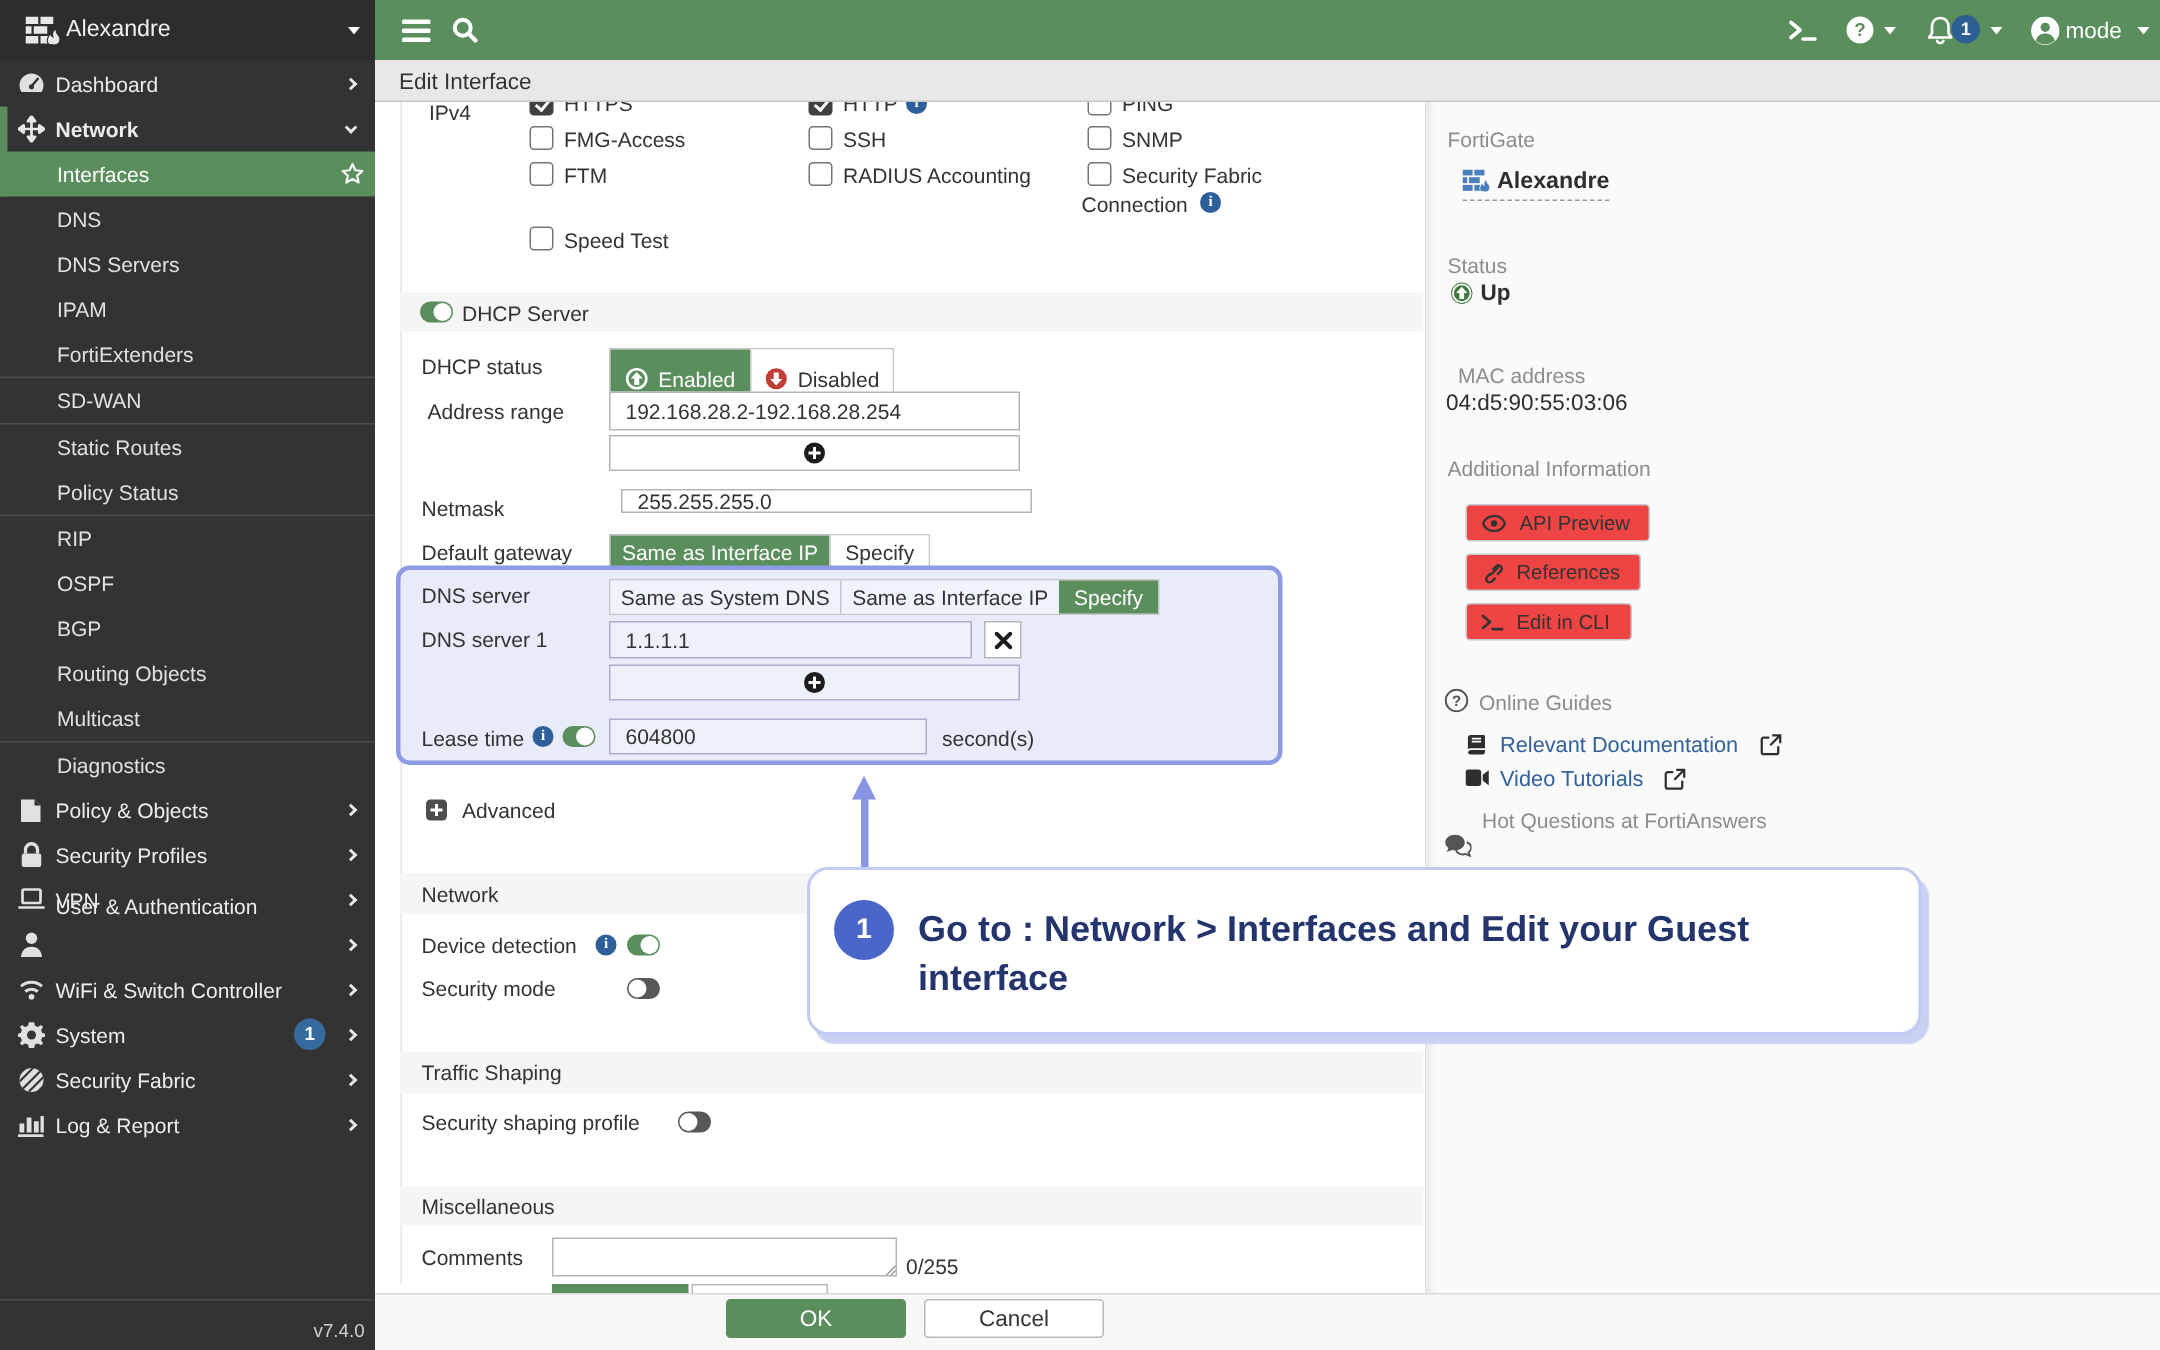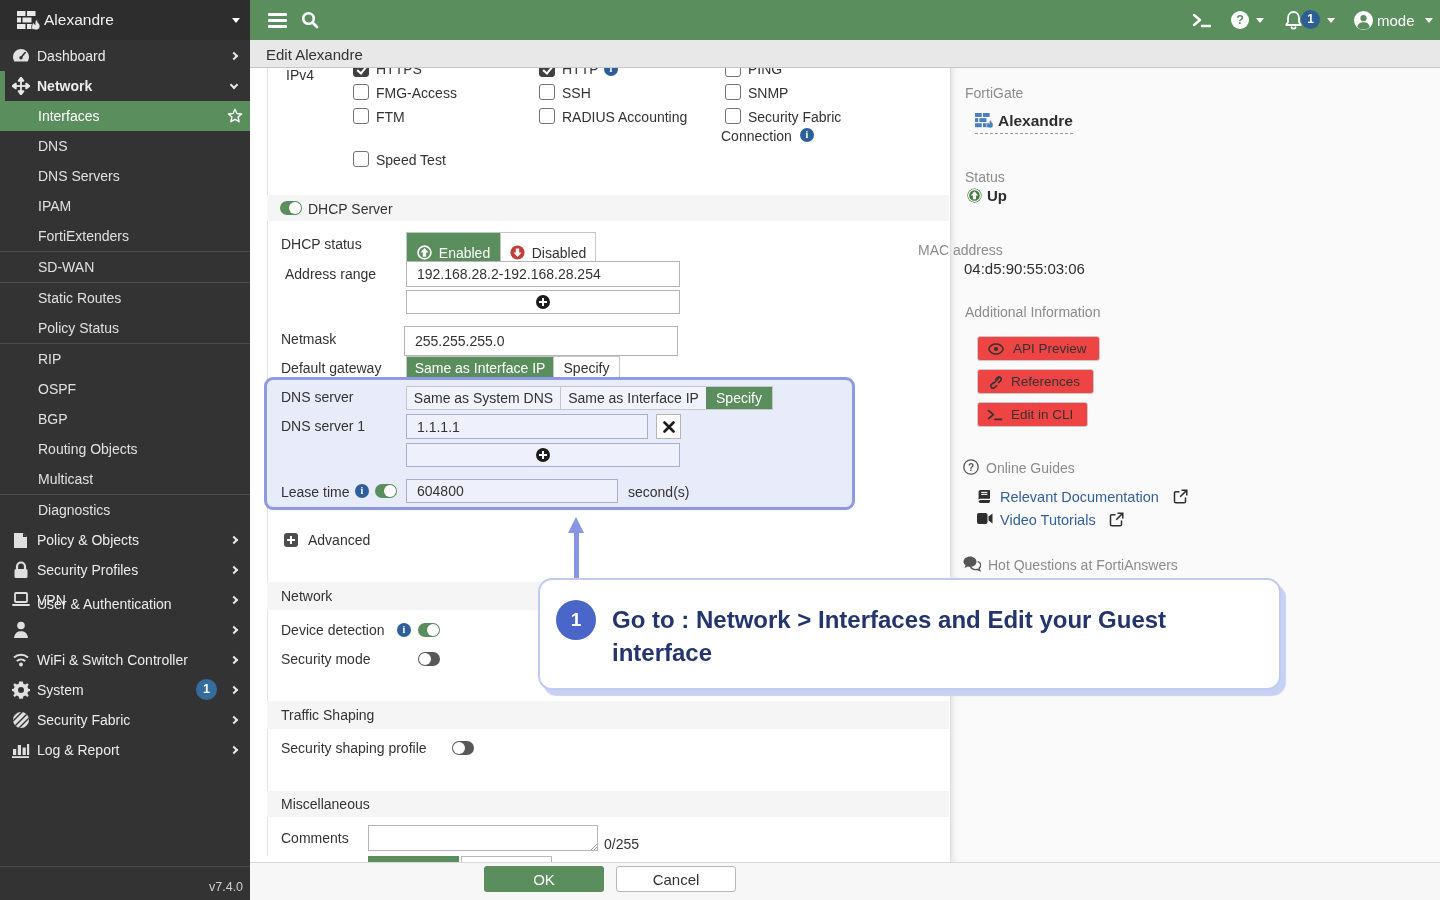--- a/index.html
+++ b/index.html
@@ -285,21 +285,21 @@
       </svg>Disabled</div>
 </div>
 
 <div class="lbl" style="left:285px;top:266px">Address range</div>
 <div class="inp" style="left:406px;top:261px;width:274px;height:26px">192.168.28.2-192.168.28.254</div>
 <div class="plusrow" style="left:406px;top:290px;width:274px;height:24px">
     <span class="pluscirc"></span>
   </div>
 
 <div class="lbl" style="left:281px;top:331px">Netmask</div>
-<div class="inp" style="left:404px;top:326px;width:274px;height:30px">255.255.255.0</div>
+<div class="inp" style="left:414px;top:326px;width:274px;height:16px">255.255.255.0</div>
 
 <div class="lbl" style="left:281px;top:360px">Default gateway</div>
 <div class="seg" style="left:406px;top:356px;height:24px">
 <div class="sgon" style="width:146px">Same as Interface IP</div>
 <div class="sgoff" style="width:66px;border-left:1px solid #c6c6c6">Specify</div>
 </div>
 
 <div class="ab" style="left:264px;top:377px;width:591px;height:133px;background:#e8ebfa;border:3px solid #8d9ae4;border-radius:9px"></div>
 <div class="lbl" style="left:281px;top:389px">DNS server</div>
 <div class="seg" style="left:406px;top:386px;height:24px;background:none">
@@ -354,21 +354,21 @@
     <g stroke="#999" stroke-width="1">
       <line x1="2" y1="8" x2="8" y2="2"></line>
       <line x1="5" y1="8" x2="8" y2="5"></line>
     </g>
   </svg>
 <div class="lbl" style="left:604px;top:836px">0/255</div>
 <div class="ab" style="left:368px;top:856px;width:91px;height:6px;background:#5a8e5c"></div>
 <div class="ab" style="left:461px;top:856px;width:91px;height:6px;background:#fff;border:1px solid #b9b9b9;border-bottom:none"></div>
 
 <div class="ab" style="left:250px;top:40px;width:1190px;height:28px;background:#e8e8e8;border-bottom:1px solid #c6c6c6;z-index:5"></div>
-<div class="ab" style="left:266px;top:46px;font-size:15px;color:#333;z-index:6">Edit Alexandre</div>
+<div class="ab" style="left:266px;top:46px;font-size:15px;color:#333;z-index:6">Edit Interface</div>
 
 <div class="ab" style="left:950px;top:68px;width:490px;height:794px;background:#fafafa;border-left:1px solid #ddd;box-shadow:inset 6px 0 8px -6px rgba(0,0,0,0.15)"></div>
 <div class="gray" style="left:965px;top:85px">FortiGate</div>
 <svg class="ab" style="left:975px;top:113px" width="19" height="15" viewBox="0 0 24 19">
 <g fill="#4a7ebd">
       <rect x="0" y="0" width="8.5" height="5"></rect>
       <rect x="10" y="0" width="8.5" height="5"></rect>
       <rect x="0" y="6.5" width="4" height="5"></rect>
       <rect x="5.5" y="6.5" width="9" height="5"></rect>
       <rect x="0" y="13" width="8.5" height="5"></rect>
@@ -377,21 +377,21 @@
 <path d="M15.5 18.5 C13.8 16.5 14.6 13.5 16.8 11.2 C16.9 12.4 17.4 13.2 18.2 13.6 C17.6 11.5 18.4 9.3 20.3 8 C20 10 20.8 11.2 21.9 12.4 C23 13.7 23.4 15.2 22.6 17 C21.9 18.4 20.5 19 19 19 Z" fill="#4a7ebd" stroke="#fafafa" stroke-width="0.8"></path>
 </svg>
 <div class="ab" style="left:998px;top:112px;font-size:15.5px;font-weight:bold;color:#2e2e2e;border-bottom:1.5px dashed #9a9a9a;padding:0 0 3px 0;margin-left:-23px;padding-left:23px">Alexandre</div>
 <div class="gray" style="left:965px;top:169px">Status</div>
 <svg class="ab" style="left:967px;top:188px" width="15" height="15" viewBox="0 0 16 16">
     <circle cx="8" cy="8" r="7.6" fill="#3f7a3c"></circle>
     <circle cx="8" cy="8" r="6.3" fill="none" stroke="#fff" stroke-width="1.3"></circle>
     <path d="M8 3.4 L12 7.9 H9.7 V12 H6.3 V7.9 H4 Z" fill="#fff"></path>
   </svg>
 <div class="ab" style="left:987px;top:187px;font-size:15px;font-weight:700;color:#2e2e2e">Up</div>
-<div class="gray" style="left:918px;top:242px">MAC address</div>
+<div class="gray" style="left:972px;top:242px">MAC address</div>
 <div class="ab" style="left:964px;top:260px;font-size:15px;color:#2e2e2e">04:d5:90:55:03:06</div>
 <div class="gray" style="left:965px;top:304px">Additional Information</div>
 <div class="btnr" style="left:977px;top:336px;width:123px;height:25px">
 <svg style="margin:0 9px 0 10px" width="16" height="12" viewBox="0 0 16 12">
       <path d="M8 1 C4.5 1 1.8 3.3 0.7 6 C1.8 8.7 4.5 11 8 11 C11.5 11 14.2 8.7 15.3 6 C14.2 3.3 11.5 1 8 1 Z" fill="none" stroke="#333" stroke-width="1.5"></path>
       <circle cx="8" cy="6" r="2.1" fill="#333"></circle>
     </svg>API Preview</div>
 <div class="btnr" style="left:977px;top:369px;width:117px;height:25px">
 <svg style="margin:0 9px 0 10px" width="14" height="14" viewBox="0 0 14 14">
       <g stroke="#333" stroke-width="1.6" fill="none" stroke-linecap="round">
@@ -429,21 +429,21 @@
 <div class="ab" style="left:1000px;top:512px;font-size:14.5px;color:#33619c">Video Tutorials</div>
 <svg class="ab" style="left:1109px;top:512px" width="15" height="15" viewBox="0 0 15 15">
     <path d="M12.5 8.5 L12.5 12.5 C12.5 13.3 12 13.8 11.2 13.8 L2.8 13.8 C2 13.8 1.5 13.3 1.5 12.5 L1.5 4.1 C1.5 3.3 2 2.8 2.8 2.8 L6.5 2.8" fill="none" stroke="#2e2e2e" stroke-width="1.5"></path>
     <path d="M8.5 1.2 L13.8 1.2 L13.8 6.5" fill="none" stroke="#2e2e2e" stroke-width="1.5"></path>
     <line x1="13.4" y1="1.6" x2="7.2" y2="7.8" stroke="#2e2e2e" stroke-width="1.5"></line>
   </svg>
 <svg class="ab" style="left:963px;top:556px" width="18" height="16" viewBox="0 0 18 16">
     <path d="M7 0.5 C10.6 0.5 13.5 2.8 13.5 5.7 C13.5 8.6 10.6 10.9 7 10.9 C6.3 10.9 5.6 10.8 5 10.6 L1.5 12 L2.6 9.3 C1.3 8.4 0.5 7.1 0.5 5.7 C0.5 2.8 3.4 0.5 7 0.5 Z" fill="#555"></path>
     <path d="M14.8 5.5 C16.6 6.2 17.8 7.6 17.8 9.2 C17.8 10.4 17.1 11.5 16 12.3 L16.9 14.5 L14 13.3 C13.5 13.5 12.9 13.6 12.3 13.6 C10.1 13.6 8.3 12.4 7.6 10.8" fill="none" stroke="#555" stroke-width="1.3"></path>
   </svg>
-<div class="gray" style="left:988px;top:557px">Hot Questions at FortiAnswers</div>
+<div class="gray" style="left:988px;top:539px">Hot Questions at FortiAnswers</div>
 
 <div class="ab" style="left:250px;top:862px;width:1190px;height:38px;background:#f7f7f7;border-top:1px solid #d9d9d9;z-index:7"></div>
 <div class="ab" style="left:484px;top:866px;width:120px;height:26px;background:#5a8e5c;border-radius:3px;color:#fff;font-size:15px;display:flex;align-items:center;justify-content:center;z-index:8">OK</div>
 <div class="ab" style="left:616px;top:866px;width:120px;height:26px;background:#fff;border:1px solid #b9b9b9;border-radius:3px;color:#333;font-size:15px;display:flex;align-items:center;justify-content:center;z-index:8">Cancel</div>
 
 <div class="ab" style="left:576px;top:530px;width:5px;height:48px;background:#8894e4;margin-left:-2.5px;z-index:9"></div>
 <div class="ab" style="left:567.5px;top:517px;width:0;height:0;border-left:8.5px solid transparent;border-right:8.5px solid transparent;border-bottom:16px solid #8894e4;z-index:9"></div>
 <div class="ab" style="left:538px;top:578px;width:743px;height:112px;background:#fff;border:2px solid #c0caf2;border-radius:14px;box-shadow:5px 6px 1px #c9d1f3;z-index:10"></div>
 <div class="ab" style="left:556px;top:600px;width:40px;height:40px;border-radius:50%;background:#4a66c9;color:#fff;font-size:19px;font-weight:bold;text-align:center;line-height:40px;z-index:11">1</div>
 <div class="ab" style="left:612px;top:603px;width:575px;font-size:24px;font-weight:bold;color:#24356e;line-height:33px;z-index:11">Go to : Network &gt; Interfaces and Edit your Guest interface</div>

